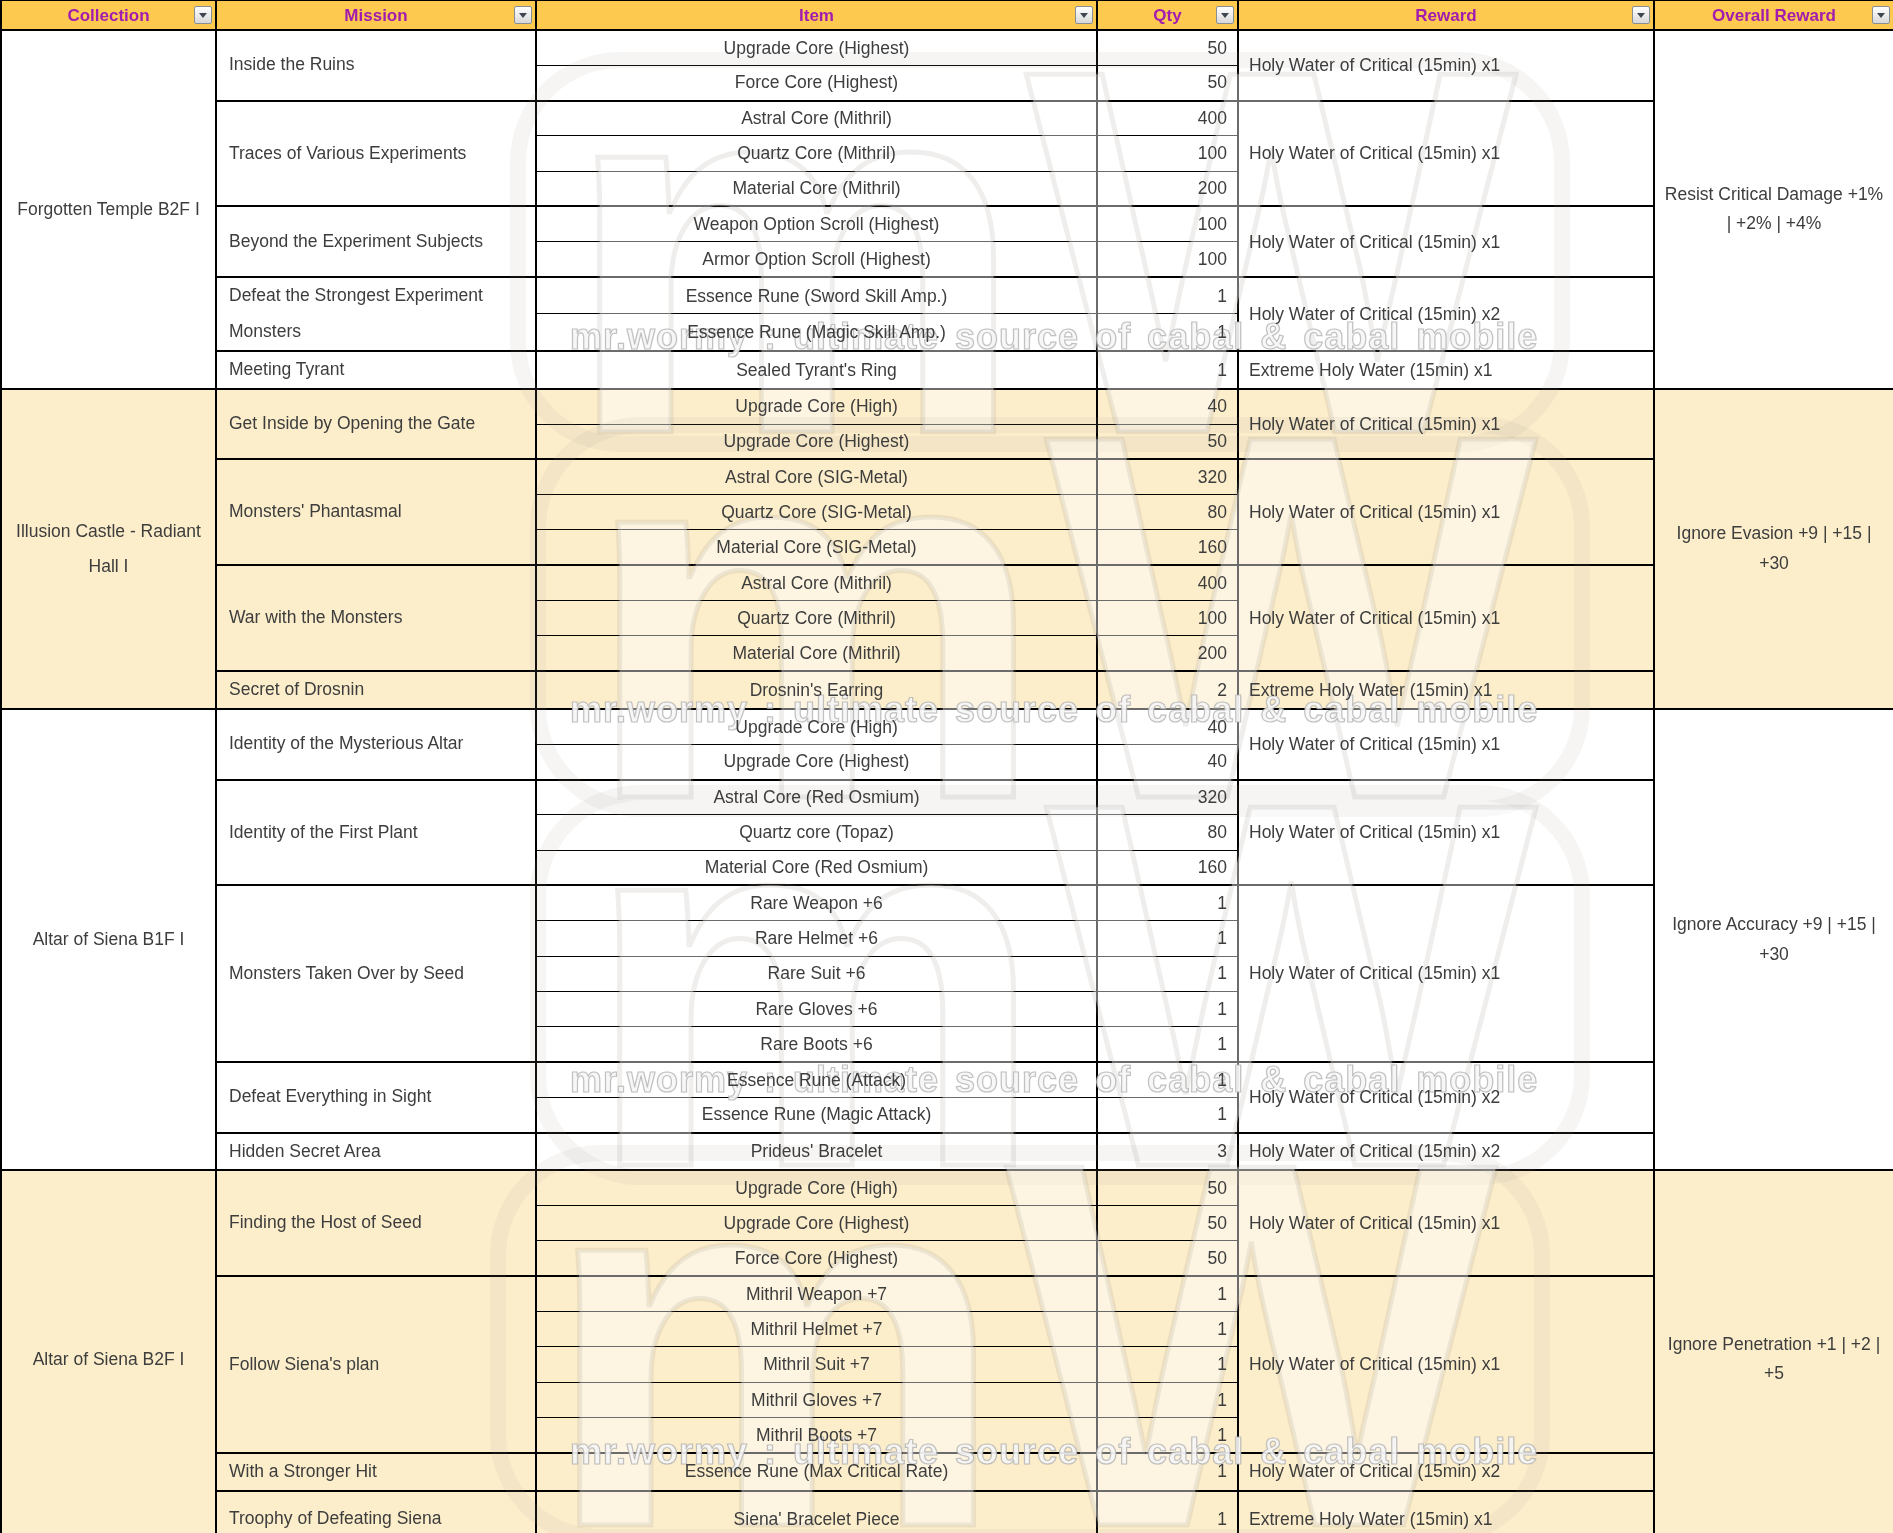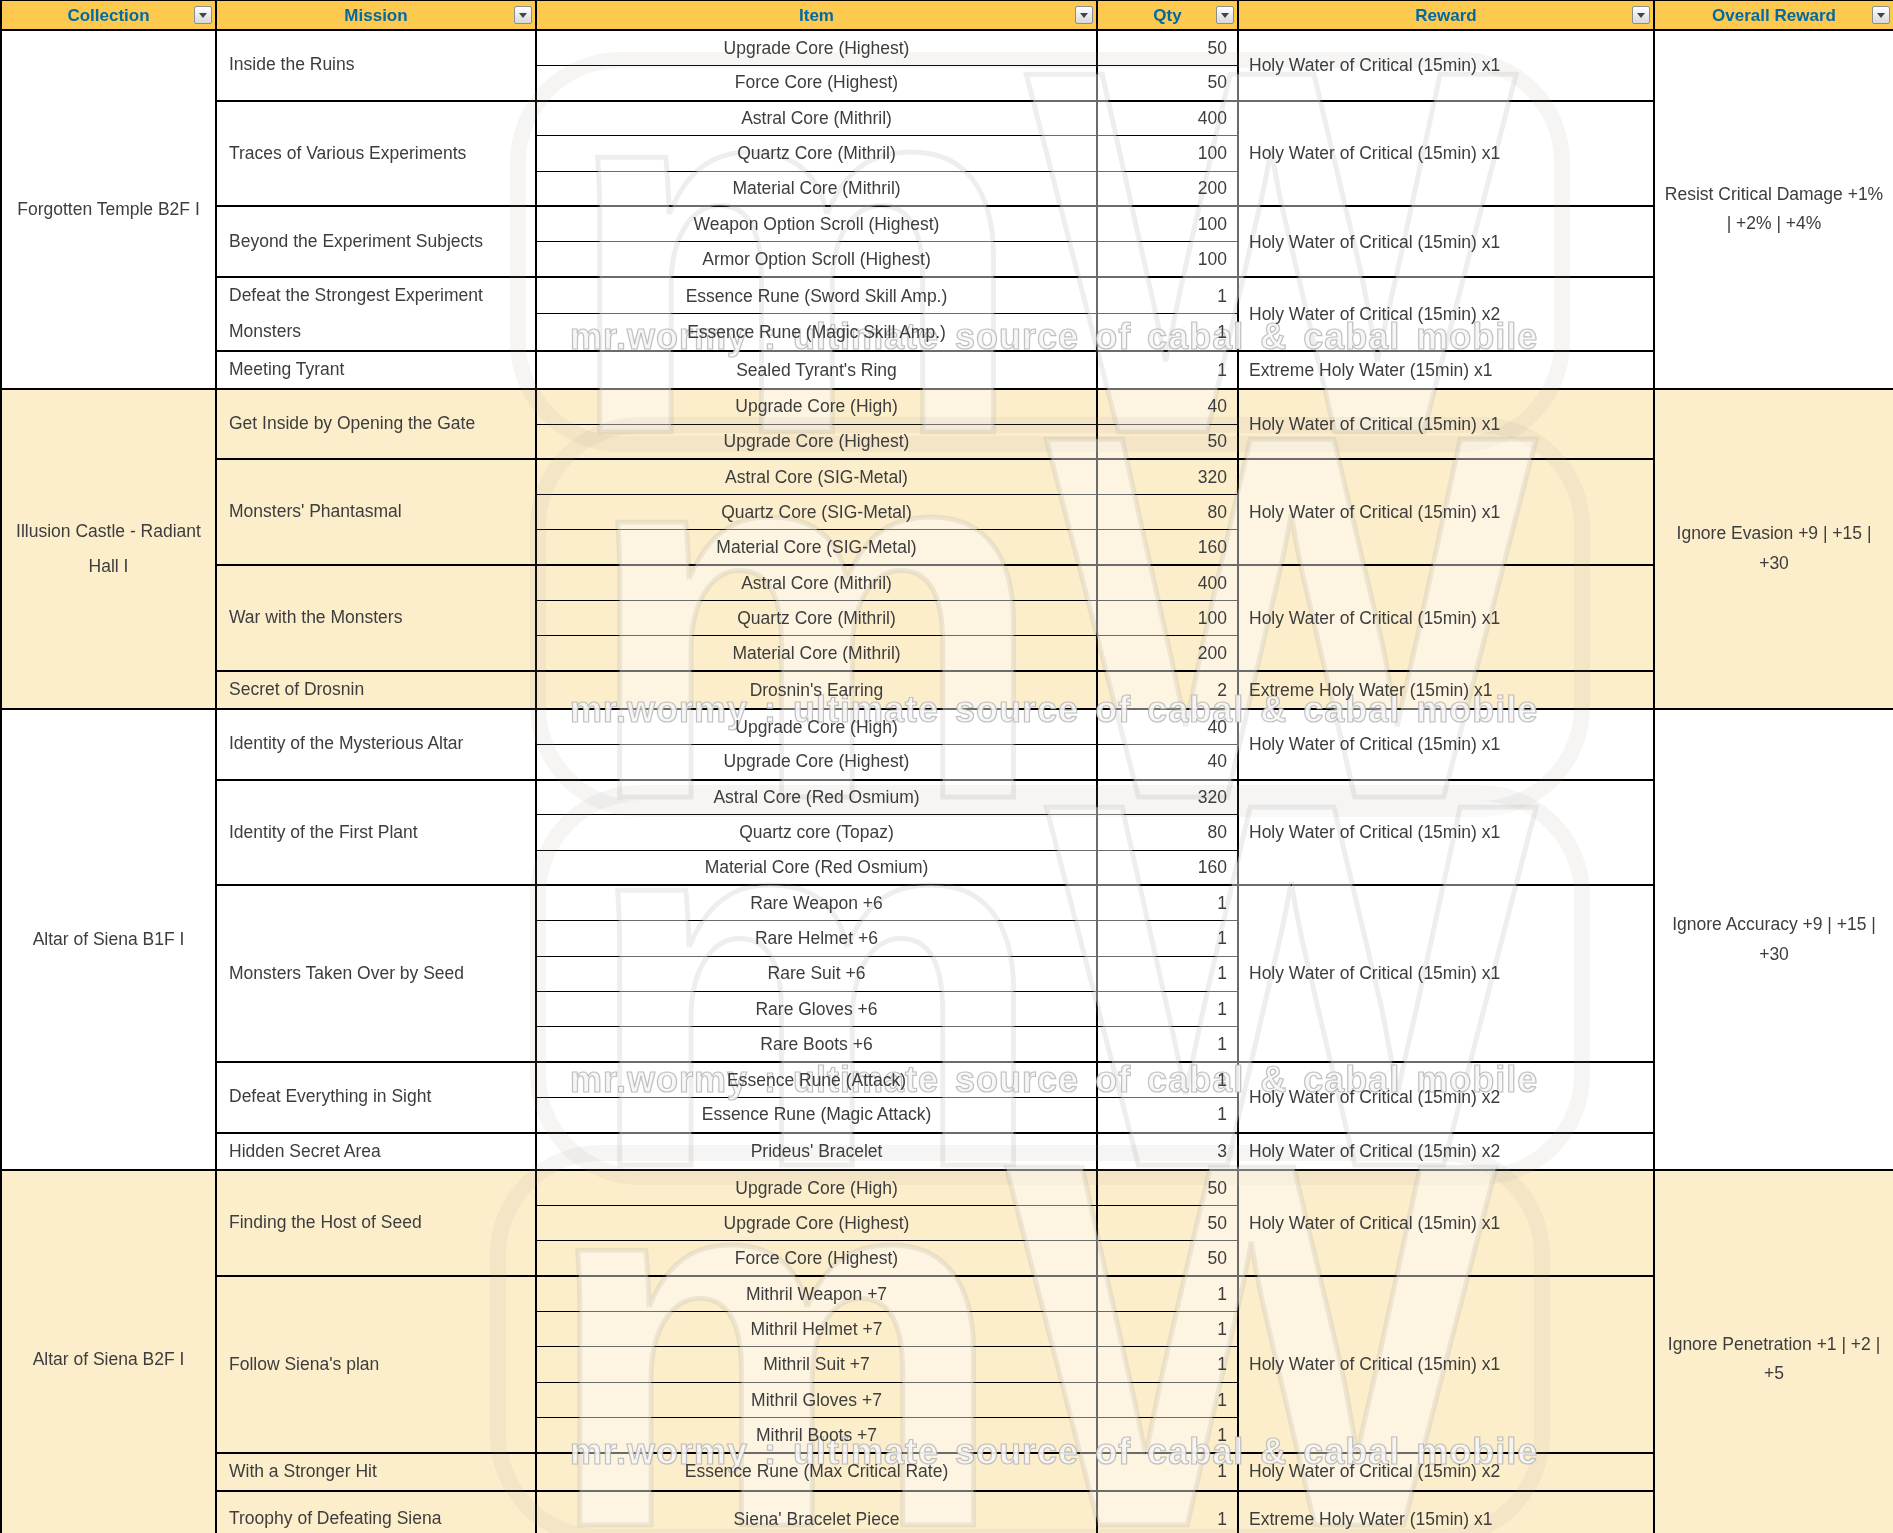--- a/index.html
+++ b/index.html
@@ -12,21 +12,21 @@
   body{font-family:"Liberation Sans","DejaVu Sans",sans-serif;}
   #stage{position:relative;width:1893px;height:1533px;overflow:hidden;background:#fff;}
 
   table{border-collapse:collapse;table-layout:fixed;width:1893px;}
   col.c1{width:215px}col.c2{width:320px}col.c3{width:561px}
   col.c4{width:141px}col.c5{width:416px}col.c6{width:240px}
 
   th,td{border:1px solid var(--grid);border-left-width:2px;border-right-width:2px;
         overflow:hidden;color:var(--ink);font-size:17.5px;vertical-align:middle;
         background:#fff;padding:0 4px;}
-  thead th{background:var(--gold);color:#0369a1;font-weight:bold;height:28px;
+  thead th{background:var(--gold);color:#a21caf;font-weight:bold;height:28px;
            border-bottom-width:2px;position:relative;text-align:center;padding:0;}
   thead th .ct{font-size:17px;}
   tbody tr{height:35.3px;}
   tbody tr.tall{height:57px;}
   tbody tr.mstart td{border-top-width:2px;}
   tbody tr.shaded td{background:var(--cream);}
 
   td.c-collection{text-align:center;line-height:2.0;padding:0 12px;}
   td.c-mission{text-align:left;line-height:2.05;padding:0 6px 0 12px;}
   td.c-item{text-align:center;line-height:1.4;}

